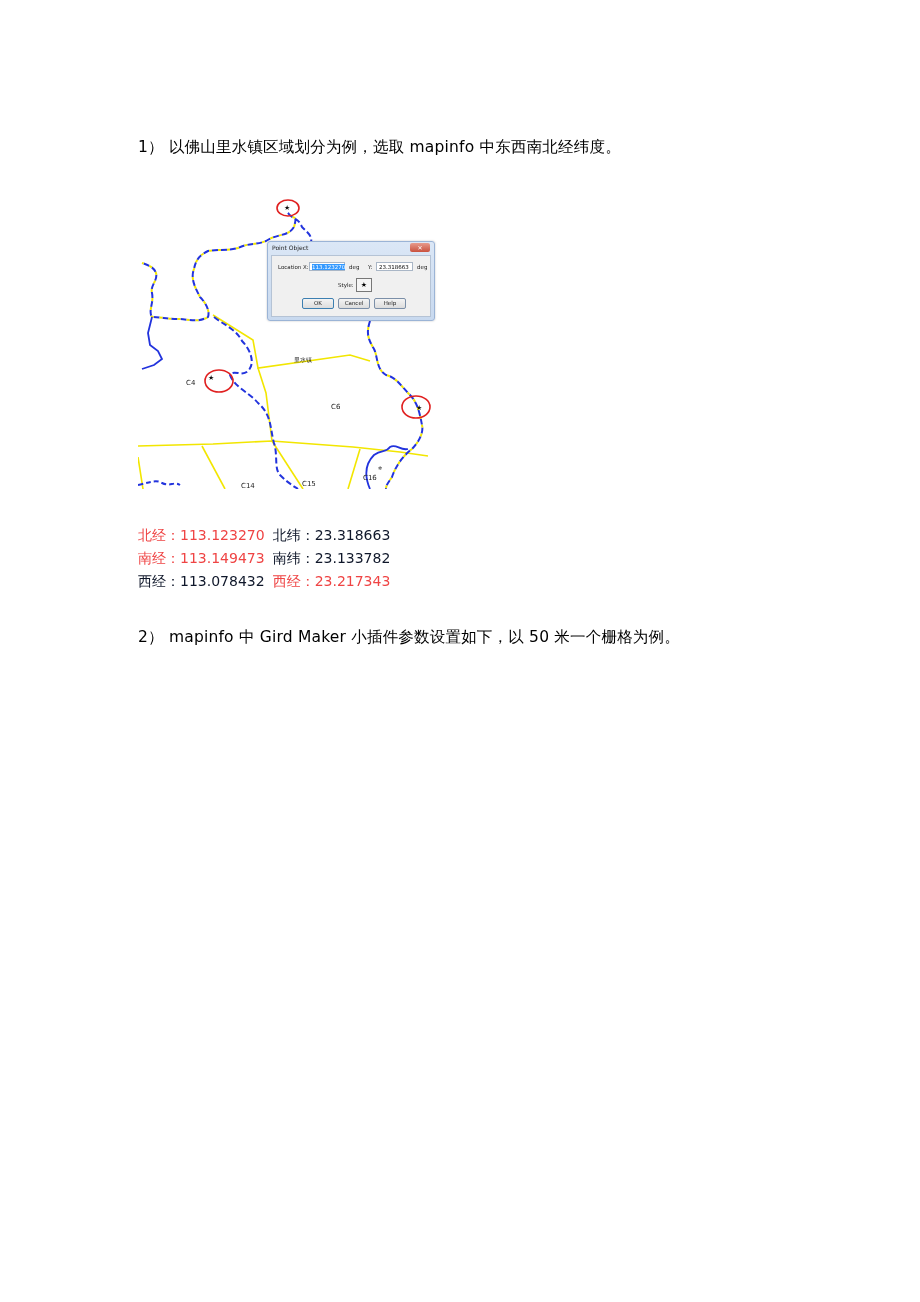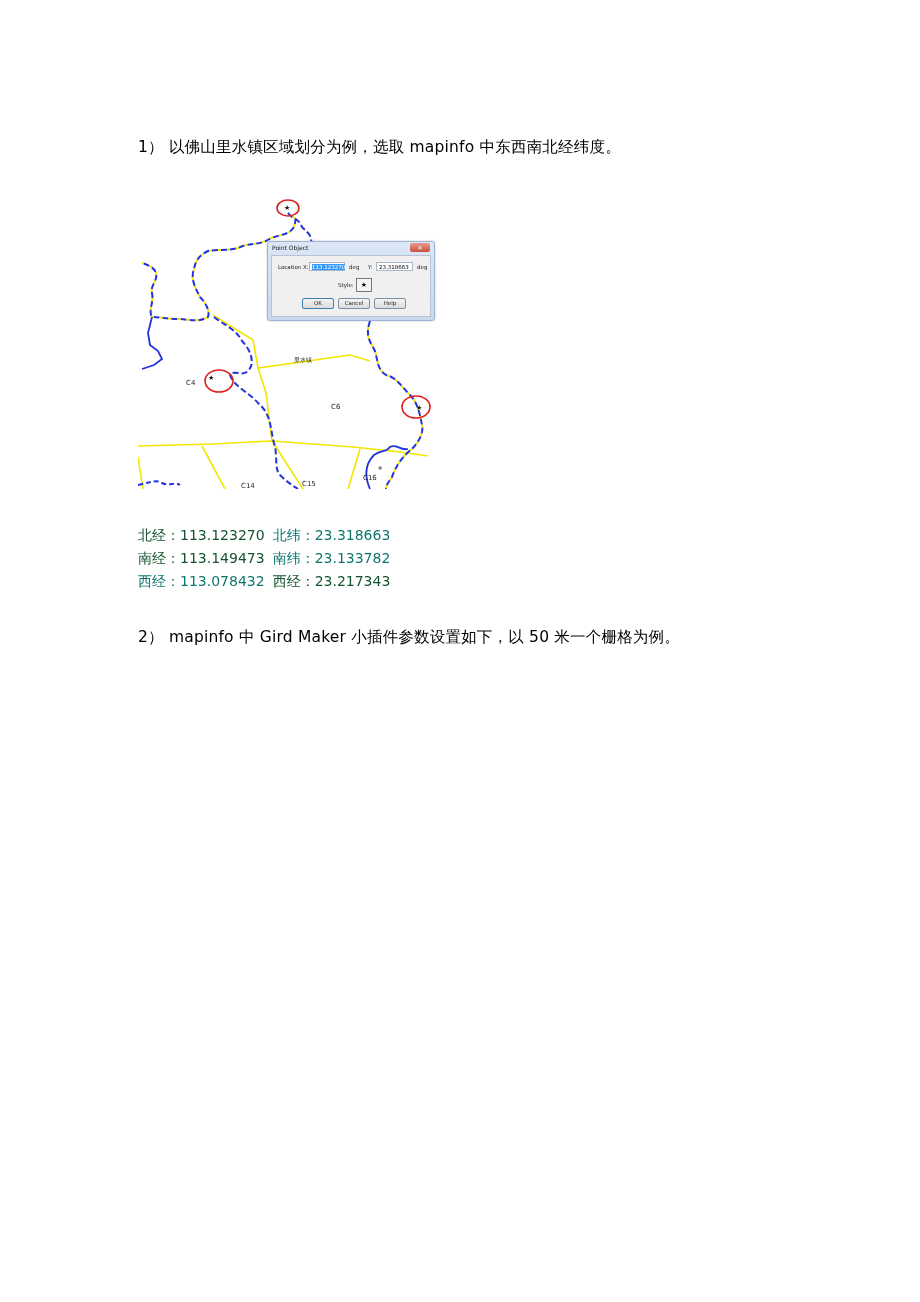--- a/index.html
+++ b/index.html
@@ -7,22 +7,22 @@
            font-family: "DejaVu Sans", "Liberation Sans", sans-serif; color: #000; }
     .para { position: absolute; left: 138px; font-size: 15.5px; white-space: nowrap; letter-spacing: 0.2px; }
     #p1 { top: 137px; }
     #p2 { top: 627px; }
     .map { position: absolute; left: 138px; top: 193px; width: 310px; height: 296px; overflow: hidden; background: #fff; }
     .map svg { position: absolute; left: 0; top: 0; }
     .coords { position: absolute; left: 138px; top: 524px; font-size: 14px; line-height: 23px; }
     .coord-row { white-space: nowrap; }
     .cjk-label { font-family: "DejaVu Serif", "Liberation Serif", serif; }
     .num { font-family: "DejaVu Sans", "Liberation Sans", sans-serif; }
-    .red { color: #0f766e; }
-    .blk { color: #14532d; }
+    .red { color: #0f172a; }
+    .blk { color: #ef4444; }
     .gap { display: inline-block; width: 8px; }
 
     
     .dlg { position: absolute; left: 129px; top: 48px; width: 166px; height: 78px;
            border: 1px solid #9bb4d6; border-radius: 3px;
            background: linear-gradient(#dbe7f6, #c8d9ef); box-shadow: 0 0 2px rgba(0,0,0,0.25); }
     .dlg-title { position: absolute; left: 4px; top: 2px; font-size: 6px; color: #222; }
     .dlg-close { position: absolute; right: 4px; top: 1px; width: 20px; height: 9px; border-radius: 2px;
                  background: linear-gradient(#e79b8c, #c9513e); color: #fff; font-size: 6px; text-align: center; line-height: 9px; }
     .dlg-body { position: absolute; left: 3px; top: 13px; right: 3px; bottom: 3px; background: #f0f0f0; border: 1px solid #b5c3d5; }

